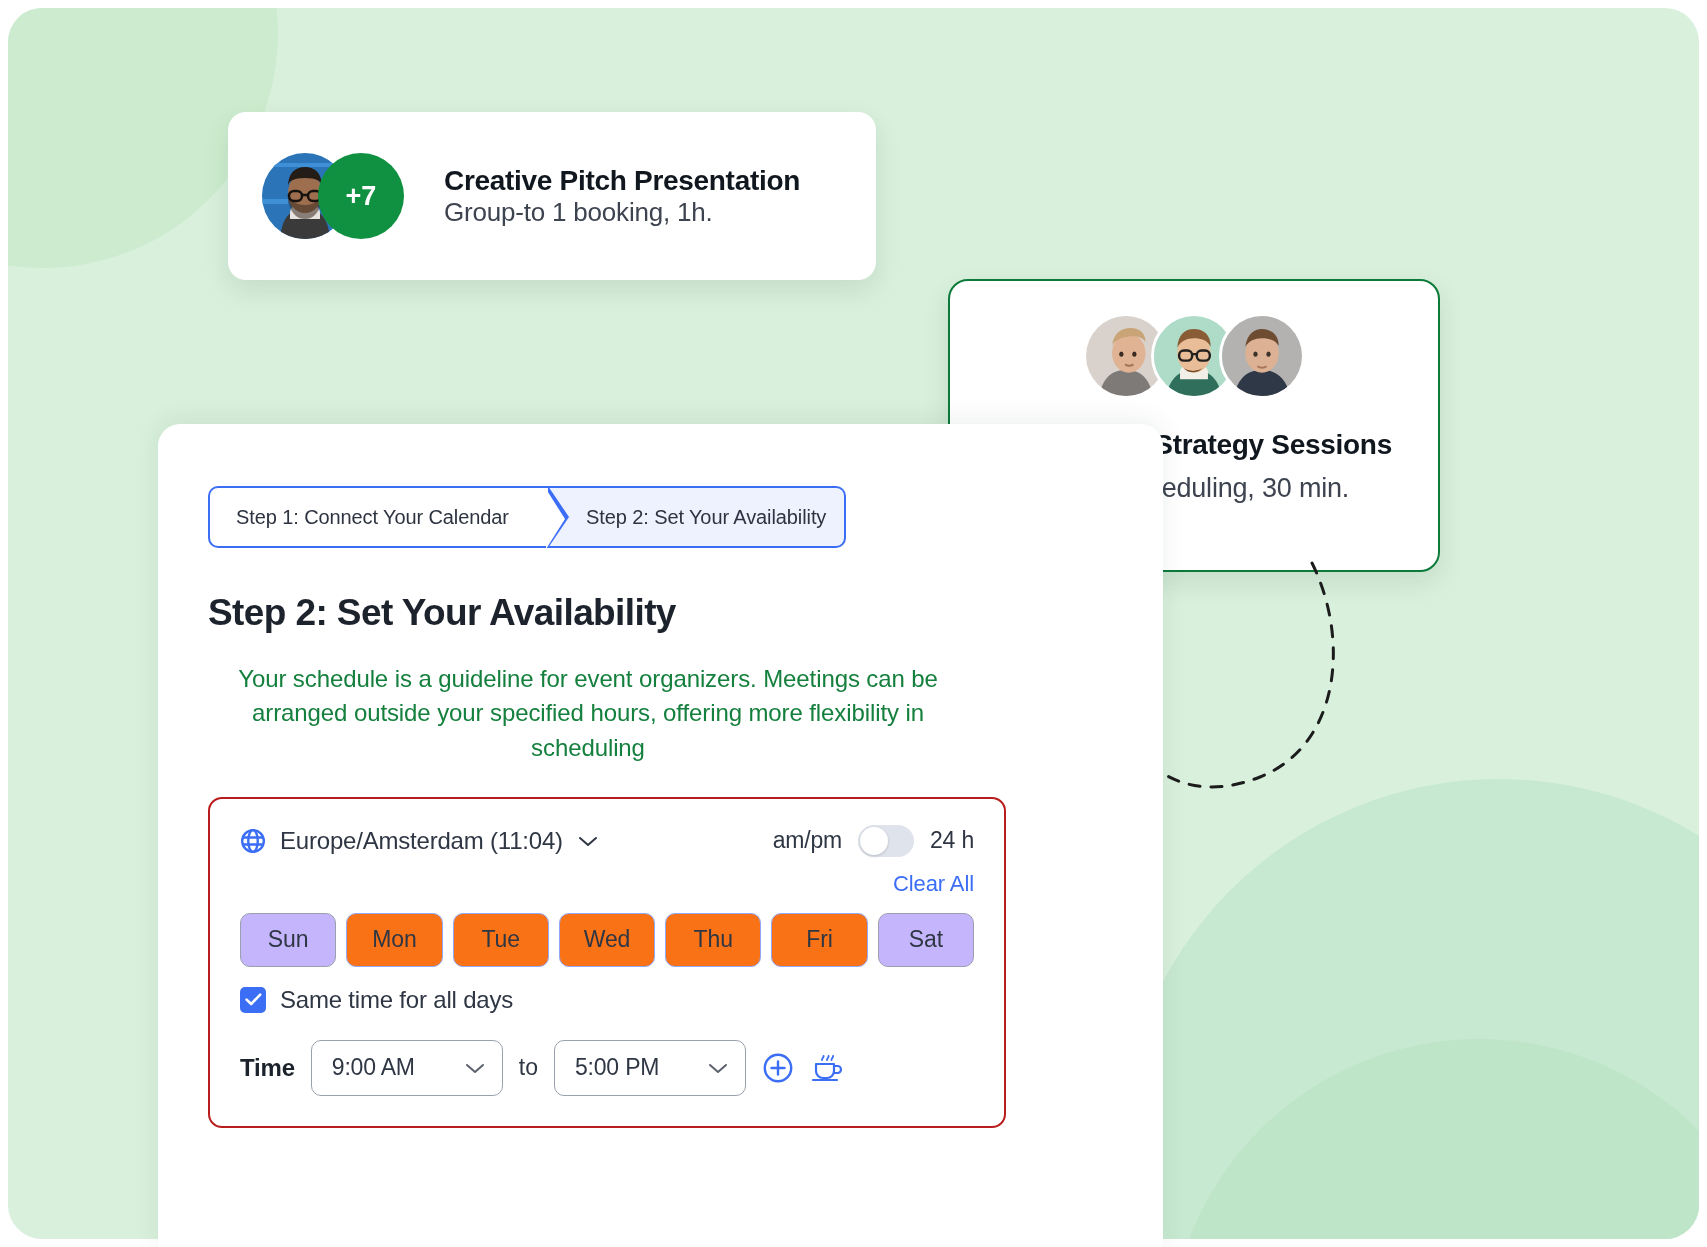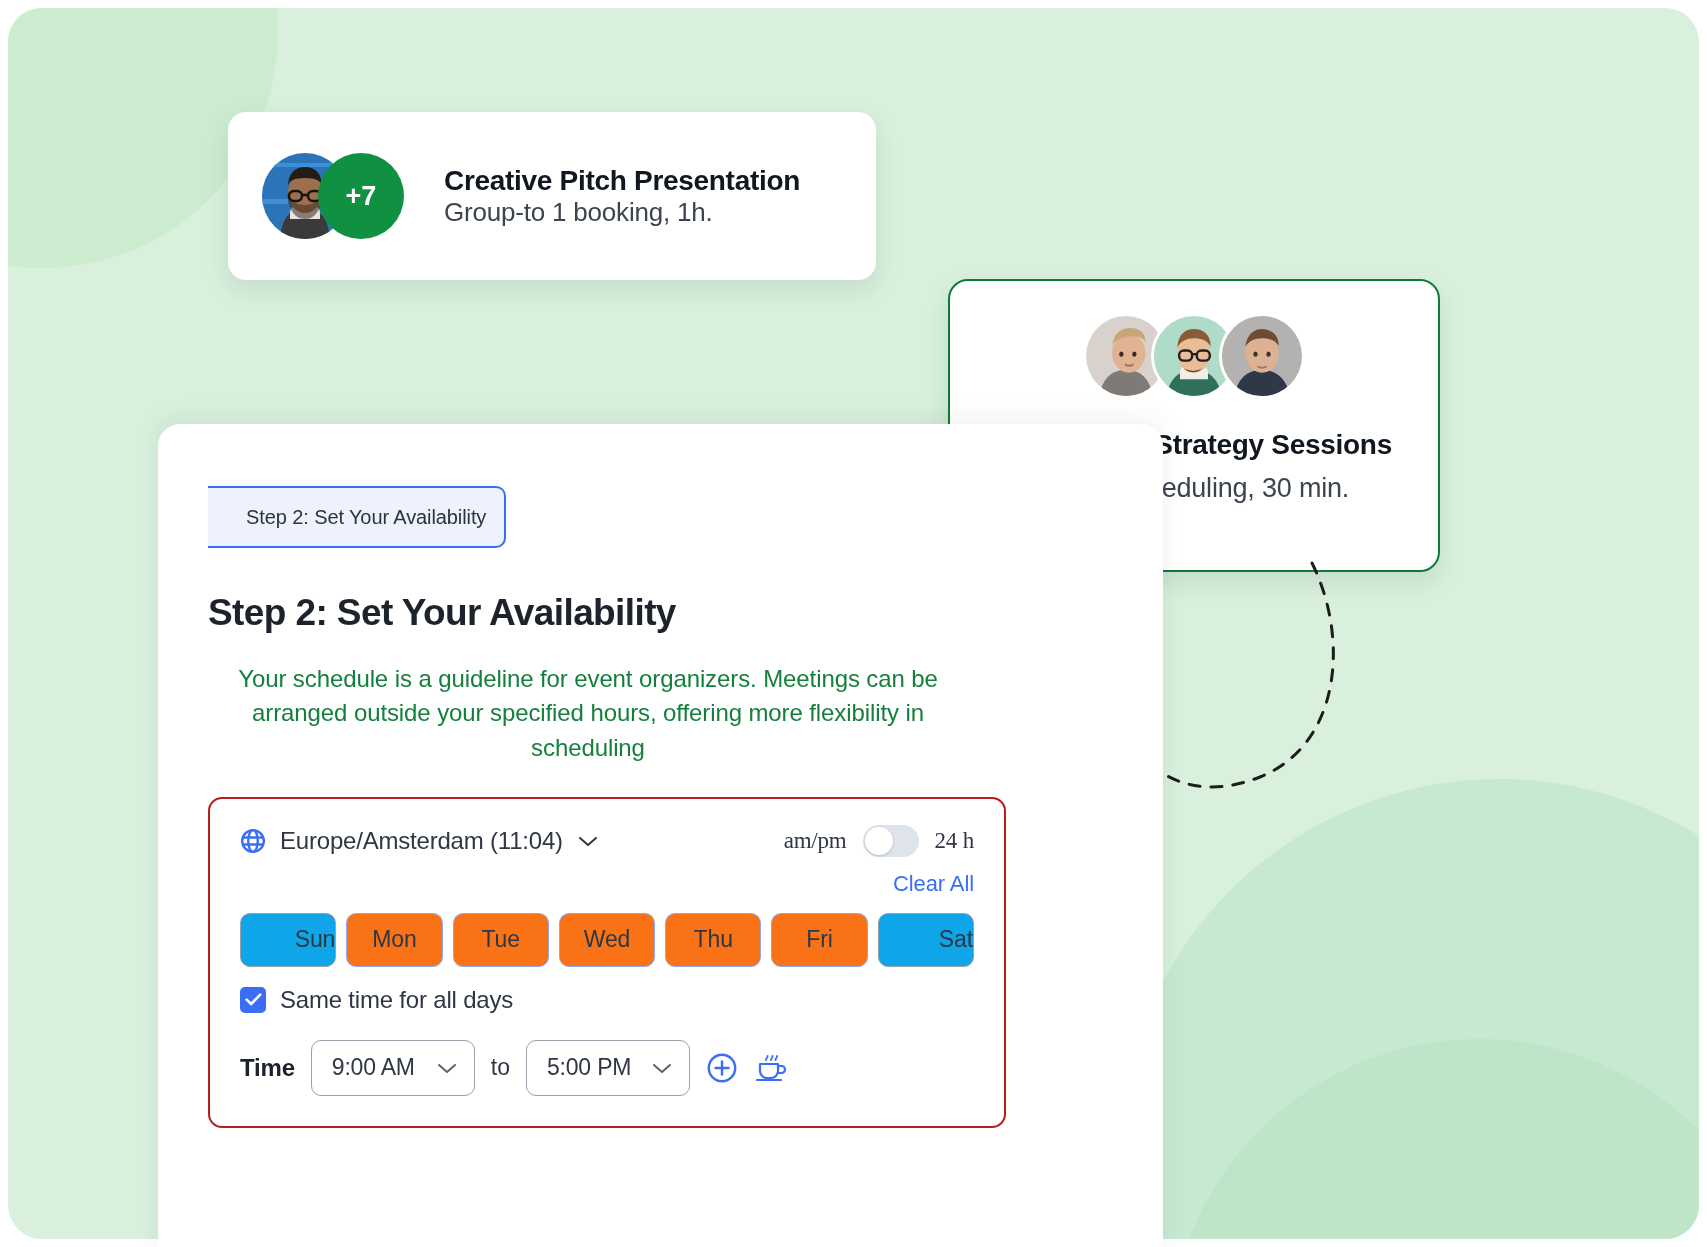--- a/index.html
+++ b/index.html
@@ -183,21 +183,21 @@
     width: 798px;
     border: 2px solid #b91c1c;
     border-radius: 14px;
     padding: 26px 30px 30px 30px;
   }
   .avail-top { display: flex; align-items: center; justify-content: space-between; }
   .tz { display: flex; align-items: center; gap: 14px; cursor: pointer; }
   .globe { width: 26px; height: 26px; flex: none; }
   .tz-label { font-size: 24px; color: #2f3644; letter-spacing: -0.2px; }
   .chev { width: 22px; height: 14px; }
-  .ampm-wrap { display: flex; align-items: center; gap: 16px; font-family: Liberation Serif, serif; }
+  .ampm-wrap { display: flex; align-items: center; gap: 16px; }
   .ampm-label, .h24-label { font-size: 23px; color: #2f3644; letter-spacing: -0.2px; }
   .toggle {
     width: 56px; height: 32px; border-radius: 16px;
     background: #dfe3ec; position: relative; cursor: pointer;
   }
   .toggle .knob {
     position: absolute; left: 2px; top: 2px;
     width: 28px; height: 28px; border-radius: 50%;
     background: #ffffff;
     box-shadow: 0 1px 3px rgba(0,0,0,0.18);
@@ -207,36 +207,36 @@
 
   .days { display: flex; gap: 10px; margin-top: 16px; }
   .day {
     width: 99px; height: 54px;
     border-radius: 10px;
     display: flex; align-items: center; justify-content: center;
     font-size: 23px;
     cursor: pointer;
     letter-spacing: -0.1px;
   }
-  .day.off { background: #0ea5e9; border: 1px solid #9aa1ae; color: #2f3644; justify-content: flex-end; }
+  .day.off { background: #c4b5fd; border: 1px solid #9aa1ae; color: #2f3644; }
   .day.on  { background: #f97316; border: 1px solid #8fa8f7; color: #2f3644; }
 
   .same-row { display: flex; align-items: center; gap: 14px; margin-top: 19px; }
   .cbx {
     width: 26px; height: 26px; border-radius: 5px;
     background: #3b6ef5;
     display: flex; align-items: center; justify-content: center;
     cursor: pointer;
   }
   .same-label { font-size: 24px; color: #2f3644; letter-spacing: -0.2px; }
 
   .time-row { display: flex; align-items: center; gap: 16px; margin-top: 26px; }
   .time-lbl { font-size: 24px; font-weight: bold; color: #1d232c; letter-spacing: -0.2px; }
   .select {
-    width: 164px; height: 56px;
+    width: 192px; height: 56px;
     border: 1px solid #9aa1ae; border-radius: 10px;
     display: flex; align-items: center; justify-content: space-between;
     padding: 0 16px 0 20px;
     font-size: 23px; color: #2f3644; cursor: pointer; letter-spacing: -0.2px;
   }
   .to-lbl { font-size: 23px; color: #2f3644; }
   .icon-btn { cursor: pointer; display: flex; align-items: center; }
   .icon-btn svg { display: block; }
 </style>
 </head>
@@ -319,20 +319,23 @@
     <div class="adv-sub">Group scheduling, 30 min.</div>
   </div>
 
   <svg class="curve" viewBox="0 0 340 320">
     <path d="M272 18 C 310 95, 300 200, 220 232 C 150 260, 100 225, 82 178 C 72 150, 95 138, 100 163 C 105 190, 75 215, 22 232" fill="none" stroke="#1c1c1c" stroke-width="3" stroke-dasharray="11 11" stroke-linecap="round"></path>
   </svg>
 
   <div class="main-panel">
 
     <div class="stepper">
+      <div class="step step-1">
+        <span>Step 1: Connect Your Calendar</span>
+      </div>
       <div class="step step-2">
         <span>Step 2: Set Your Availability</span>
       </div>
     </div>
 
     <h1 class="heading">Step 2: Set Your Availability</h1>
     <p class="desc">Your schedule is a guideline for event organizers. Meetings can be arranged outside your specified hours, offering more flexibility in scheduling</p>
 
     <div class="avail">
 

